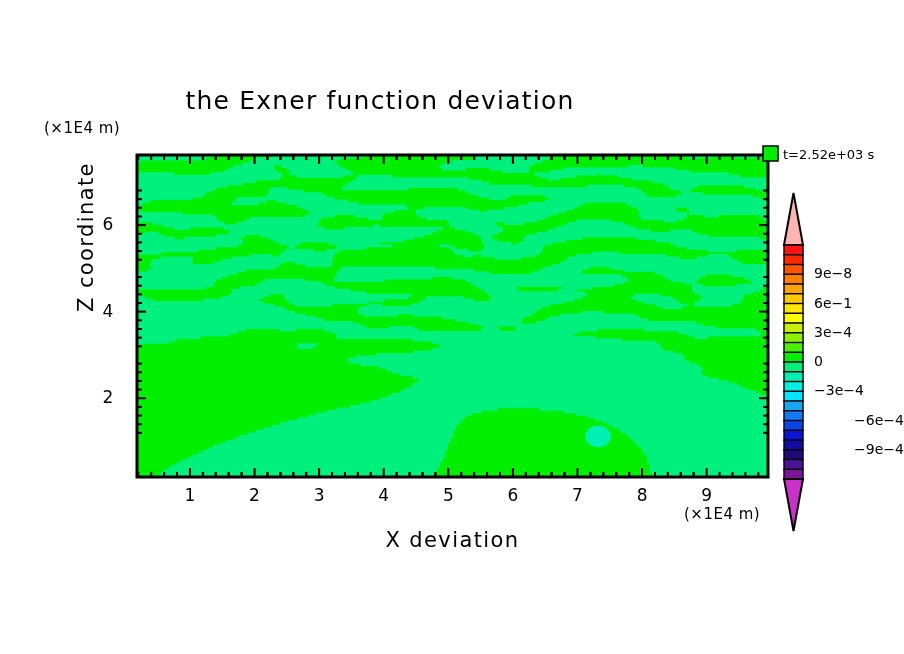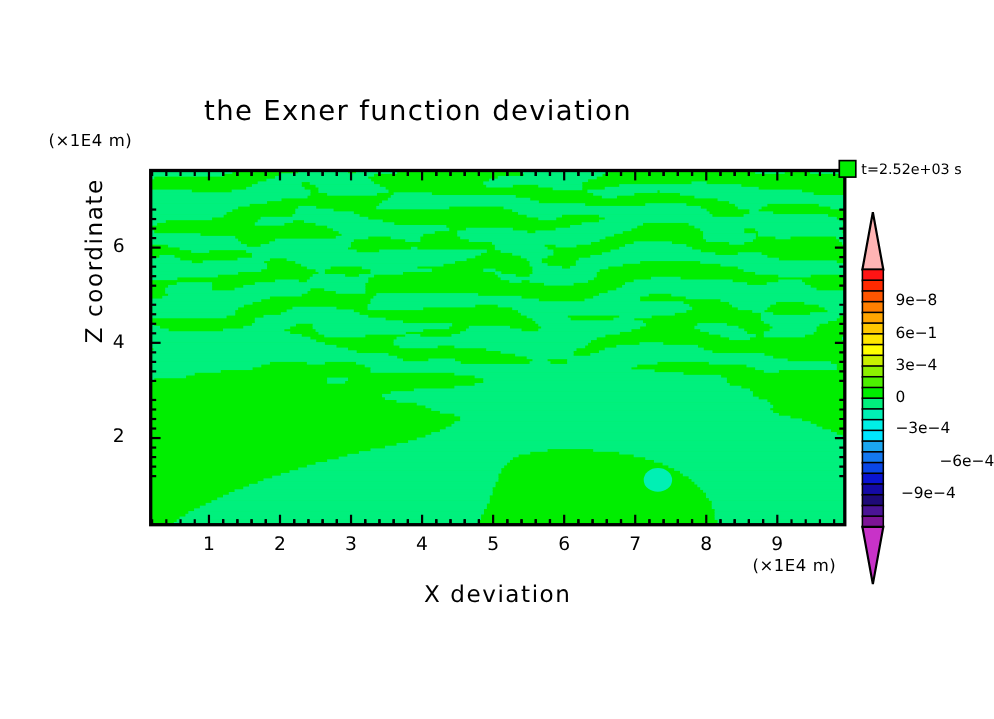--- a/index.html
+++ b/index.html
@@ -792,14 +792,14 @@
     <div class="xtick-lab" style="left: 686.644px; top: 485px; width: 40px;">9</div>
     <div class="ytick-lab" style="left: 93px; top: 387.231px; width: 30px;">2</div>
     <div class="ytick-lab" style="left: 93px; top: 300.672px; width: 30px;">4</div>
     <div class="ytick-lab" style="left: 93px; top: 214.113px; width: 30px;">6</div>
     <div class="cb-lab" style="left: 814px; top: 265.25px;">9e−8</div>
     <div class="cb-lab" style="left: 814px; top: 294.5px;">6e−1</div>
     <div class="cb-lab" style="left: 814px; top: 323.75px;">3e−4</div>
     <div class="cb-lab" style="left: 814px; top: 353px;">0</div>
     <div class="cb-lab" style="left: 814px; top: 382.25px;">−3e−4</div>
     <div class="cb-lab" style="left: 814px; top: 411.5px; margin-left: 40px;">−6e−4</div>
-    <div class="cb-lab" style="left: 819px; top: 440.75px;">−9e−4</div>
+    <div class="cb-lab" style="left: 854px; top: 440.75px;">−9e−4</div>
   </div>
 
 </body></html>

